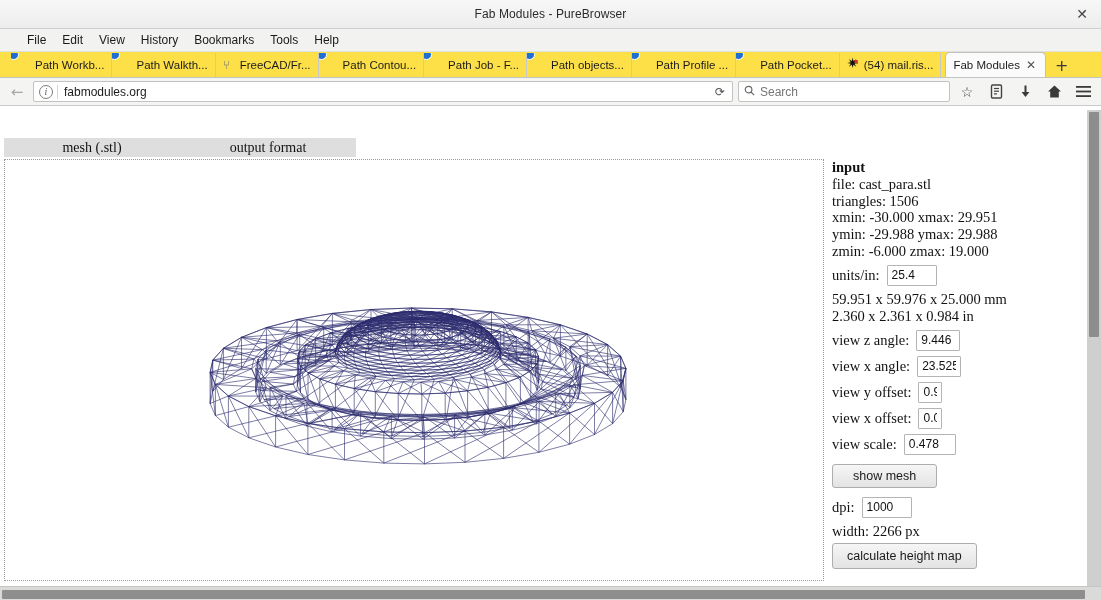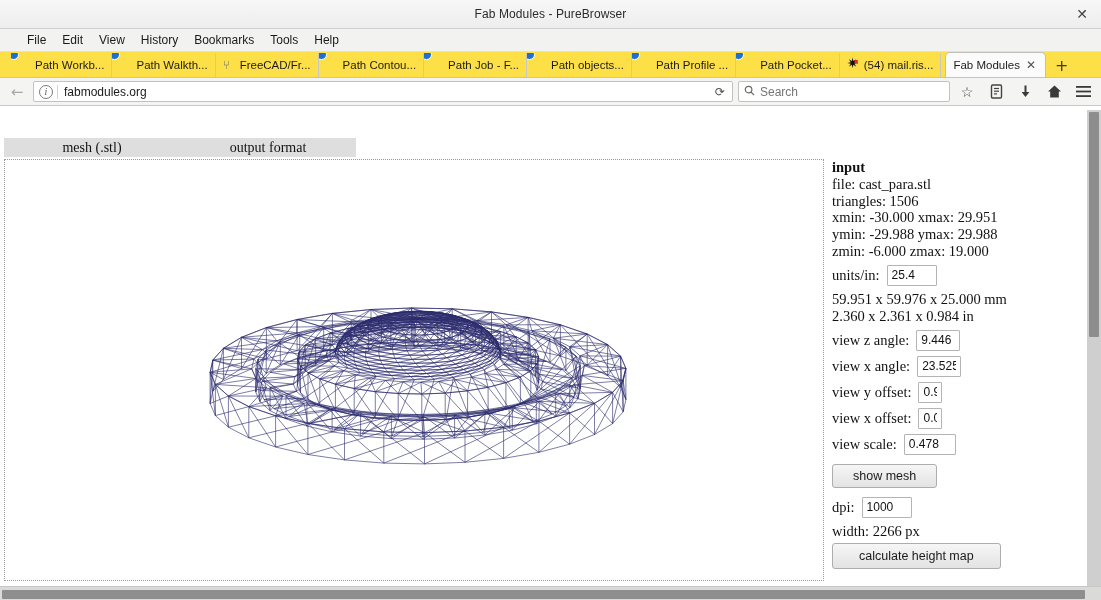--- a/index.html
+++ b/index.html
@@ -308,21 +308,21 @@
     border: 1px solid #adadad;
     border-radius: 3px;
     font-family: "Liberation Sans", sans-serif;
     font-size: 12.5px;
     color: #1b1b1b;
     padding: 4px 14px;
     cursor: pointer;
     margin: 4px 0;
   }
   .btn.show-mesh { padding: 4px 20px; }
-  .btn.calc { padding: 5px 26px; }
+  .btn.calc { padding: 5px 14px; }
 </style>
 </head>
 <body>
 
 <div id="app">
 
   <div class="titlebar">
     <div class="titlebar-title">Fab Modules - PureBrowser</div>
     <div class="titlebar-close">✕</div>
   </div>

